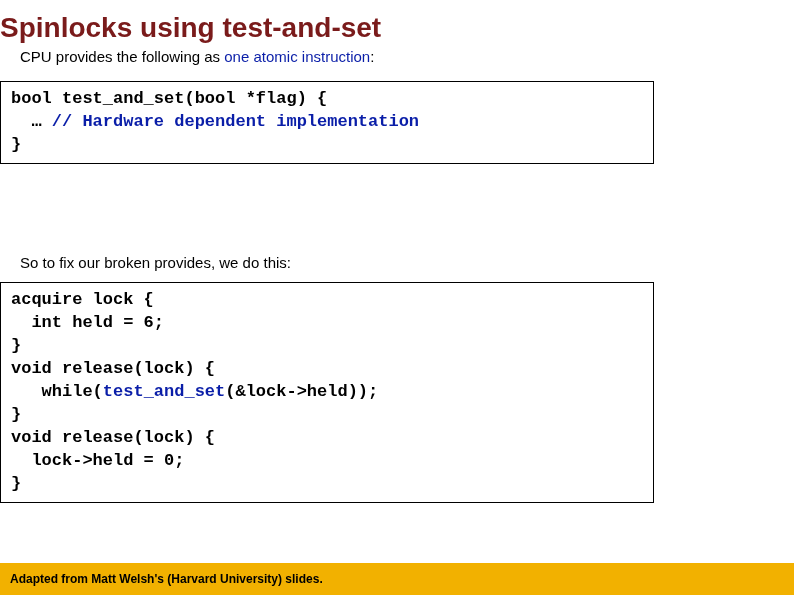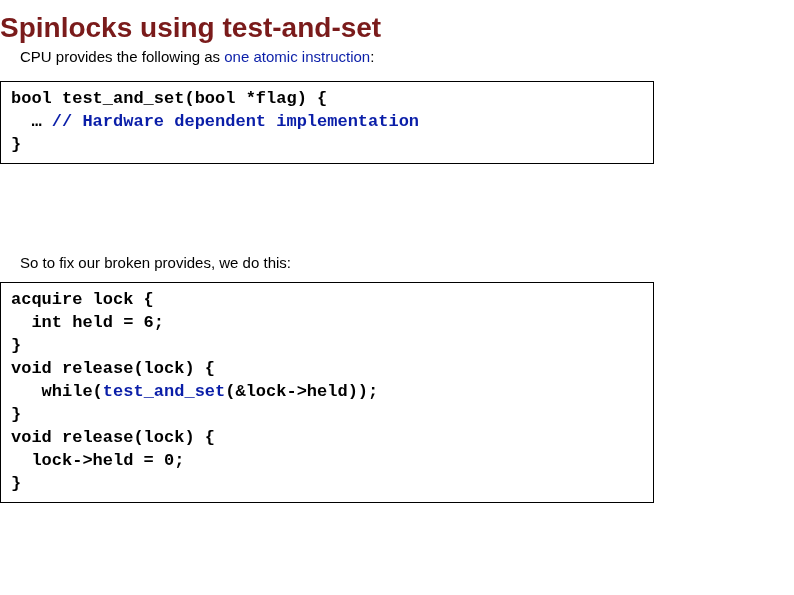--- a/index.html
+++ b/index.html
@@ -97,14 +97,17 @@
   <div class="code-box"><span>acquire lock {</span>
 <span>  int held = 6;</span>
 <span>}</span>
 <span>void release(lock) {</span>
 <span>   while(</span><span class="blue">test_and_set</span><span>(&amp;lock-&gt;held));</span>
 <span>}</span>
 <span>void release(lock) {</span>
 <span>  lock-&gt;held = 0;</span>
 <span>}</span></div>
 
+  <div class="footer">
+    <span class="footer-text">Adapted from Matt Welsh's (Harvard University) slides.</span>
+  </div>
 
 </div>
 
 </body></html>

